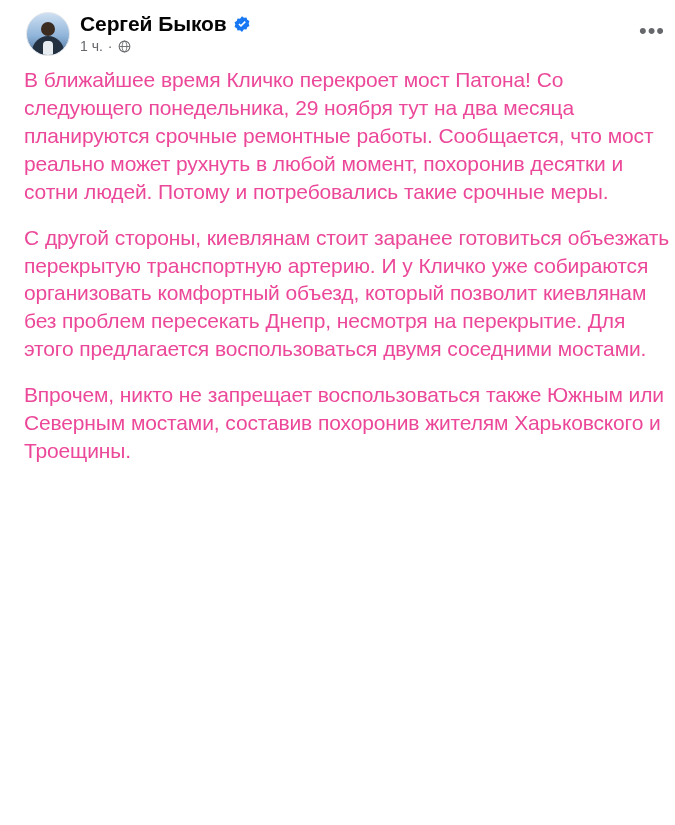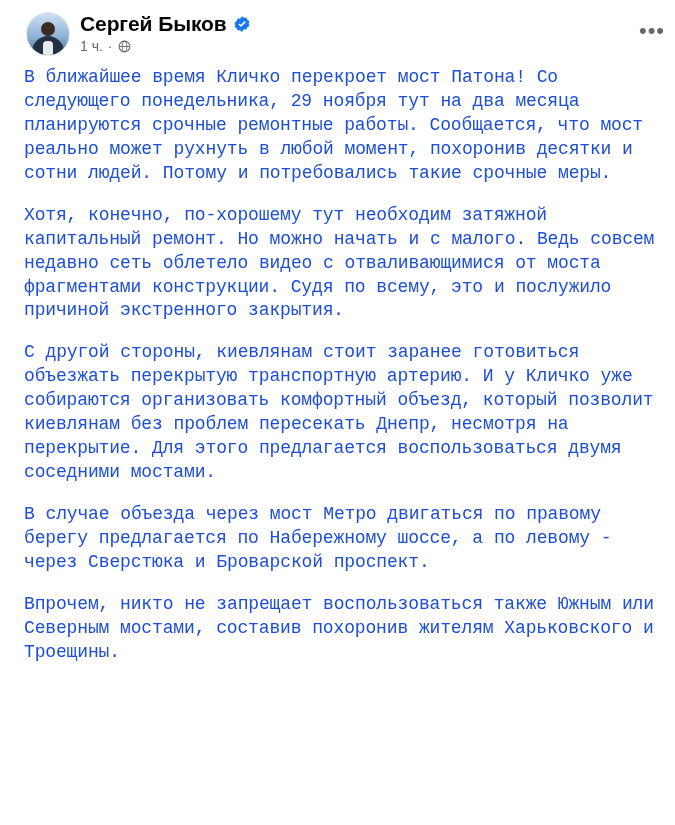--- a/index.html
+++ b/index.html
@@ -135,27 +135,26 @@
     margin-top: 2px;
     cursor: pointer;
   }
 
   .post-body {
     padding: 4px 14px 8px 14px;
     box-sizing: border-box;
   }
 
   .para {
-    font-size: 18px;
+    font-size: 21px;
     line-height: 1.33;
-    color: #1d4ed8;
+    color: #ec4899;
     margin: 0 0 18px 0;
     letter-spacing: -0.15px;
     word-spacing: 0.2px;
-    font-family: Liberation Mono, monospace;
   }
   .para:last-child { margin-bottom: 0; }
 </style>
 </head>
 <body>
 
 <div class="post">
 
   <div class="post-header">
 
@@ -186,19 +185,17 @@
           </svg>
         </span>
       </div>
     </div>
 
     <div class="menu-dots">•••</div>
   </div>
 
   <div class="post-body">
     <p class="para">В ближайшее время Кличко перекроет мост Патона! Со следующего понедельника, 29 ноября тут на два месяца планируются срочные ремонтные работы. Сообщается, что мост реально может рухнуть в любой момент, похоронив десятки и сотни людей. Потому и потребовались такие срочные меры.</p>
-    <p class="para">Хотя, конечно, по-хорошему тут необходим затяжной капитальный ремонт. Но можно начать и с малого. Ведь совсем недавно сеть облетело видео с отваливающимися от моста фрагментами конструкции. Судя по всему, это и послужило причиной экстренного закрытия.</p>
     <p class="para">С другой стороны, киевлянам стоит заранее готовиться объезжать перекрытую транспортную артерию. И у Кличко уже собираются организовать комфортный объезд, который позволит киевлянам без проблем пересекать Днепр, несмотря на перекрытие. Для этого предлагается воспользоваться двумя соседними мостами.</p>
-    <p class="para">В случае объезда через мост Метро двигаться по правому берегу предлагается по Набережному шоссе, а по левому - через Сверстюка и Броварской проспект.</p>
     <p class="para">Впрочем, никто не запрещает воспользоваться также Южным или Северным мостами, составив похоронив жителям Харьковского и Троещины.</p>
   </div>
 
 </div>
 
 </body></html>

